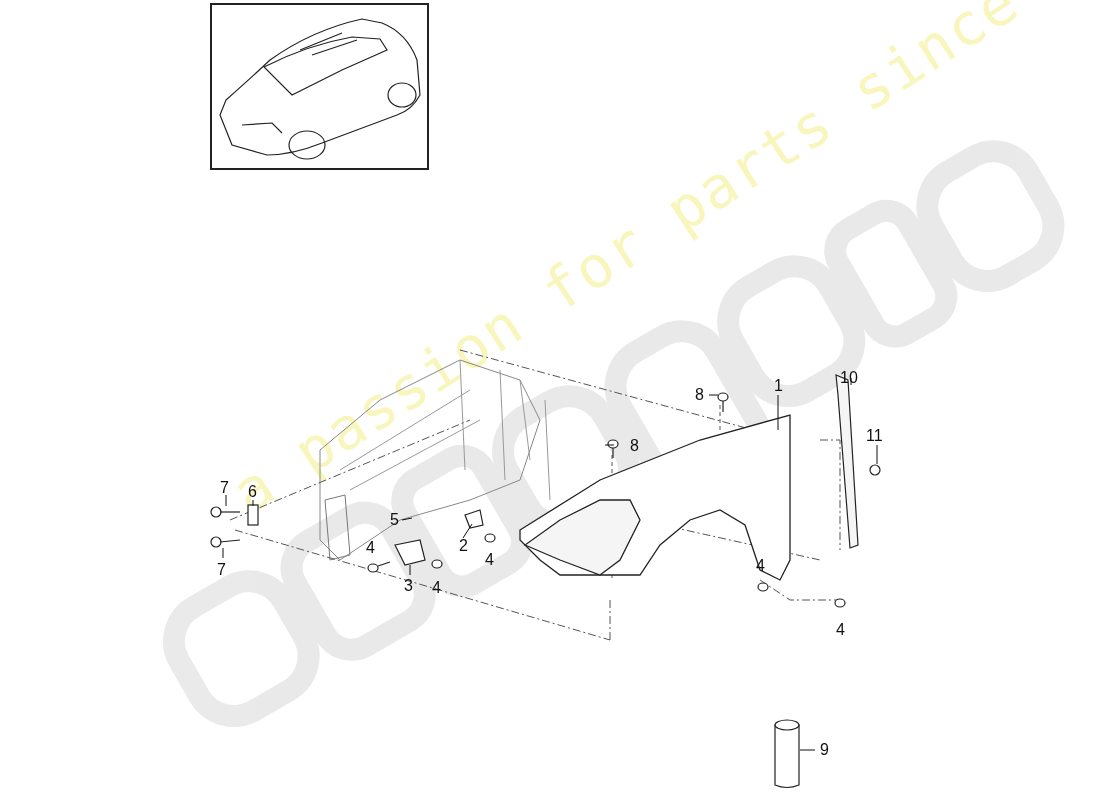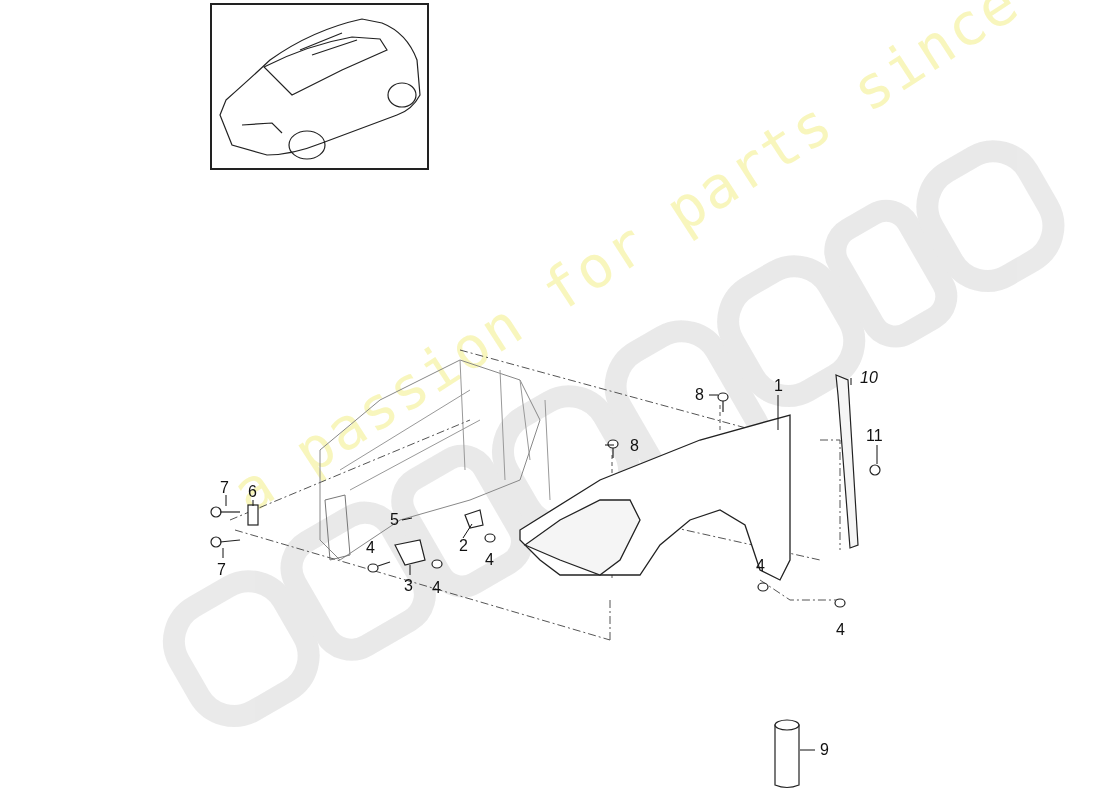--- a/index.html
+++ b/index.html
@@ -113,14 +113,14 @@
 <span class="callout" style="left:485px;top:552px;">4</span>
 <span class="callout" style="left:756px;top:558px;">4</span>
 <span class="callout" style="left:836px;top:622px;">4</span>
 <span class="callout" style="left:390px;top:512px;">5</span>
 <span class="callout" style="left:248px;top:484px;">6</span>
 <span class="callout" style="left:220px;top:480px;">7</span>
 <span class="callout" style="left:217px;top:562px;">7</span>
 <span class="callout" style="left:695px;top:387px;">8</span>
 <span class="callout" style="left:630px;top:438px;">8</span>
 <span class="callout" style="left:820px;top:742px;">9</span>
-<span class="callout" style="left:860px;top:370px;font-style:italic;">10</span>
+<span class="callout" style="left:840px;top:370px;">10</span>
 <span class="callout" style="left:866px;top:428px;text-align:center;">11</span>
 
 </body></html>

